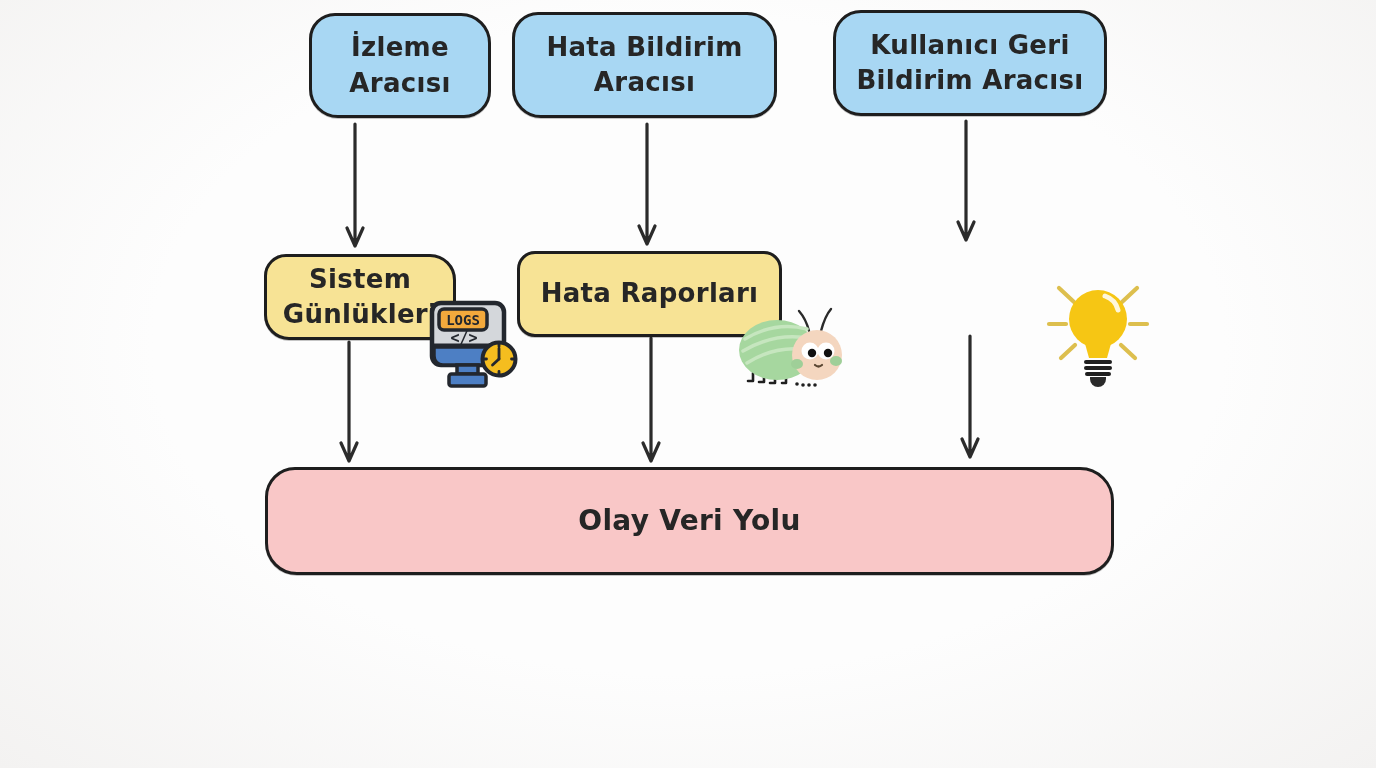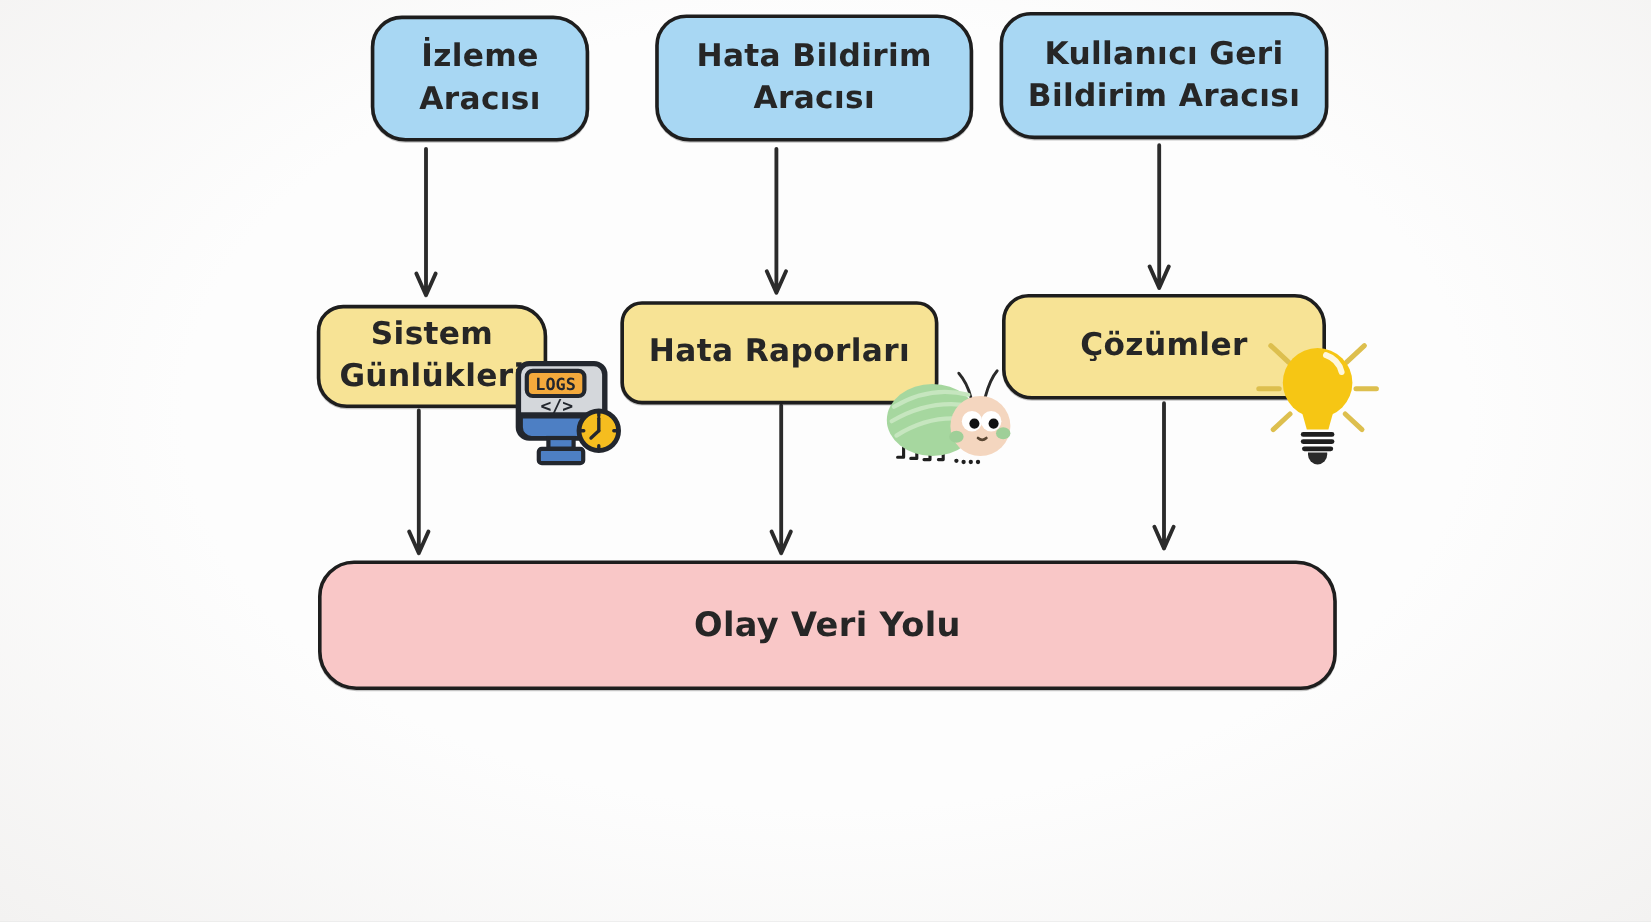--- a/index.html
+++ b/index.html
@@ -49,22 +49,22 @@
     border-radius: 22px 26px 23px 25px;
     box-shadow: 0 1px 0 rgba(30,30,30,0.25);
   }
   .bus {
     background: #f9c7c7;
     font-size: 28px;
     border-radius: 30px 34px 30px 32px;
     box-shadow: 0 1px 0 rgba(30,30,30,0.25);
   }
   #agent-0 { left: 262px; top: 13px;  width: 182px; height: 105px; margin-left: 47px; }
-  #agent-1 { left: 512px; top: 12px;  width: 265px; height: 106px; margin-left: 34px; }
-  #agent-2 { left: 833px; top: 10px;  width: 274px; height: 106px; }
+  #agent-1 { left: 512px; top: 12px;  width: 265px; height: 106px; }
+  #agent-2 { left: 833px; top: 10px;  width: 274px; height: 106px; border-radius: 28px; }
   #artifact-0 { left: 264px; top: 254px; width: 192px; height: 86px; }
   #artifact-1 { left: 517px; top: 251px; width: 265px; height: 86px; border-radius: 18px; }
   #artifact-2 { left: 835px; top: 245px; width: 270px; height: 88px; }
   #bus-0      { left: 265px; top: 467px; width: 849px; height: 108px; }
   .icon {
     position: absolute;
     z-index: 3;
     pointer-events: none;
   }
   #logs-icon { left: 426px; top: 299px; width: 94px;  height: 94px; }
@@ -86,21 +86,20 @@
       <path d="M970 336 L970 457 M962 439 L970 457 L978 439"></path>
     </g>
   </svg>
 
   <div class="node agent" id="agent-0">İzleme Aracısı</div>
   <div class="node agent" id="agent-1">Hata Bildirim Aracısı</div>
   <div class="node agent" id="agent-2">Kullanıcı Geri Bildirim Aracısı</div>
 
   <div class="node artifact" id="artifact-0">Sistem Günlükleri</div>
   <div class="node artifact" id="artifact-1">Hata Raporları</div>
-  <div class="node artifact" id="artifact-2">Çözümler</div>
 
   <div class="node bus" id="bus-0">Olay Veri Yolu</div>
 
   <svg class="icon" id="logs-icon" viewBox="0 0 94 94" xmlns="http://www.w3.org/2000/svg">
     <rect x="6" y="4" width="72" height="62" rx="9" fill="#d4d7db" stroke="#23272e" stroke-width="4.5"></rect>
     <path d="M8 48 h68 v9 a9 9 0 0 1 -9 9 h-50 a9 9 0 0 1 -9 -9 z" fill="#4d7fc4" stroke="#23272e" stroke-width="3.5"></path>
     <path d="M8 46 h68" stroke="#23272e" stroke-width="3"></path>
     <rect x="31" y="66" width="21" height="9" fill="#4d7fc4" stroke="#23272e" stroke-width="3.5"></rect>
     <rect x="23" y="75" width="37" height="12" rx="2.5" fill="#4d7fc4" stroke="#23272e" stroke-width="3.5"></rect>
     <rect x="13" y="10" width="48" height="21" rx="5" fill="#f3a93c" stroke="#23272e" stroke-width="3.5"></rect>

